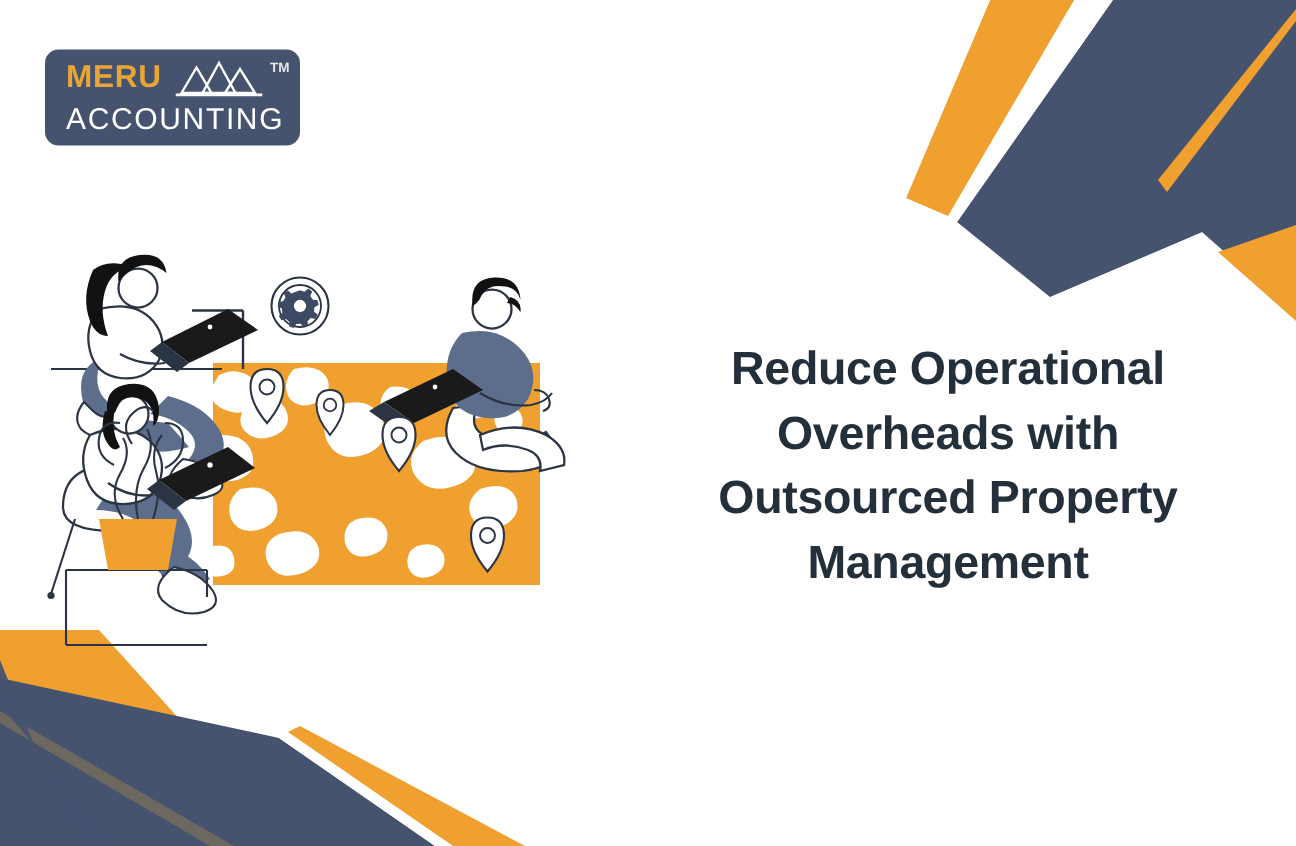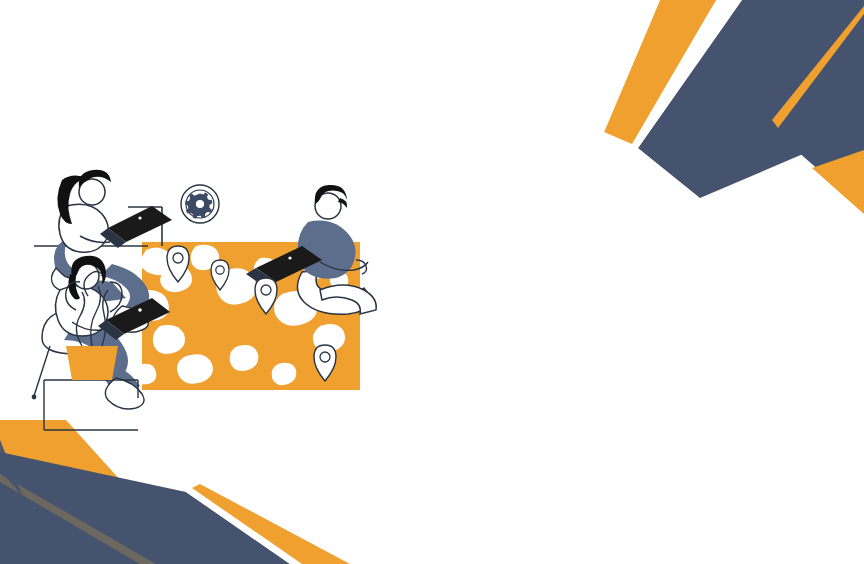--- a/index.html
+++ b/index.html
@@ -126,20 +126,37 @@
 
     <path d="M 186 492 L 290 564 L 302 564 L 192 488 Z" fill="#FFFFFF"></path>
 
     <path d="M 192 488 L 302 564 L 350 564 L 200 484 Z" fill="#EFA02E"></path>
 
     <path d="M 0 474 L 0 482 L 140 564 L 156 564 Z" fill="#8C7A52" opacity="0.55"></path>
 
     <path d="M 0 440 L 0 470 L 80 564 L 50 564 Z" fill="#45536F" opacity="0.95"></path>
   </svg>
 
+  <div id="logo-badge">
+    <div class="logo-row1">
+      <span class="logo-meru">MERU</span>
+
+      <span class="logo-mountains">
+        <svg width="58" height="26" viewBox="0 0 58 26" xmlns="http://www.w3.org/2000/svg">
+          <path d="M4 22 L14 5 L24 22 Z" fill="none" stroke="#FFFFFF" stroke-width="1.6"></path>
+          <path d="M18 22 L29 2 L40 22 Z" fill="none" stroke="#FFFFFF" stroke-width="1.6"></path>
+          <path d="M33 22 L43 6 L53 22 Z" fill="none" stroke="#FFFFFF" stroke-width="1.6"></path>
+          <line x1="0" y1="23.2" x2="58" y2="23.2" stroke="#FFFFFF" stroke-width="1.8"></line>
+        </svg>
+      </span>
+
+      <span class="logo-tm">TM</span>
+    </div>
+    <div class="logo-accounting">ACCOUNTING</div>
+  </div>
 
   <svg id="illustration" viewBox="0 0 400 290" xmlns="http://www.w3.org/2000/svg">
 
     <defs>
       <clipPath id="mapClip">
         <rect x="122" y="92" width="218" height="148"></rect>
       </clipPath>
     </defs>
 
     <rect x="122" y="92" width="218" height="148" fill="#EFA02E"></rect>
@@ -278,14 +295,20 @@
 
       <path d="M62 196 q-10 -16 -2 -30 q8 -14 2 -24" fill="none" stroke="#2A3442" stroke-width="1.4"></path>
       <path d="M72 196 q-4 -20 4 -34 q8 -14 2 -26" fill="none" stroke="#2A3442" stroke-width="1.4"></path>
       <path d="M82 196 q6 -18 2 -32 q-4 -14 4 -24" fill="none" stroke="#2A3442" stroke-width="1.4"></path>
       <path d="M56 160 q-12 -6 -10 -18 q2 -12 14 -10" fill="none" stroke="#2A3442" stroke-width="1.4"></path>
       <path d="M90 162 q12 -6 12 -18 q0 -12 -12 -12" fill="none" stroke="#2A3442" stroke-width="1.4"></path>
       <path d="M68 146 q-8 -12 0 -20 q8 -8 14 -2" fill="none" stroke="#2A3442" stroke-width="1.4"></path>
     </g>
   </svg>
 
+  <h1 id="headline">
+    <span>Reduce Operational</span><br>
+    <span>Overheads with</span><br>
+    <span>Outsourced Property</span><br>
+    <span>Management</span>
+  </h1>
 
 </div>
 
 </body></html>

